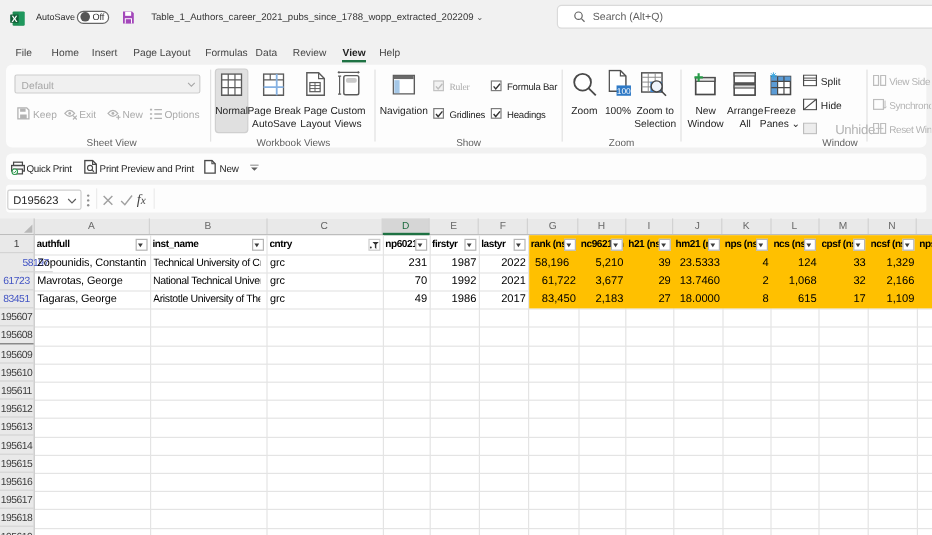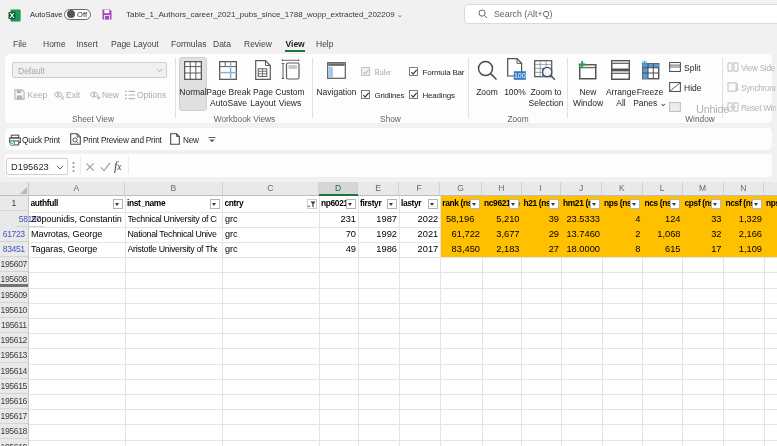--- a/index.html
+++ b/index.html
@@ -317,21 +317,21 @@
 <div class="ab" style="left:28.5px;top:230.1px;width:748.5px;height:1px;background:#e4e4e4;"></div>
 <div class="ab" style="left:28.5px;top:245.3px;width:748.5px;height:1px;background:#e4e4e4;"></div>
 <div class="ab" style="left:28.5px;top:260.5px;width:748.5px;height:1px;background:#e4e4e4;"></div>
 
 <div class="ab" style="left:0;top:17px;width:28.5px;height:250px;background:#e9e9e9;border-right:1px solid #c8c8c8;box-sizing:border-box;"></div>
 <div class="ab" style="left:0;top:17.3px;width:27.5px;height:15.2px;border-bottom:1px solid #d4d4d4;box-sizing:border-box;font-size:8.6px;color:#3d3d3d;text-align:center;line-height:15px;letter-spacing:-0.4px;">1</div>
 <div class="ab" style="left:16px;top:32.5px;width:27.5px;height:15.2px;border-bottom:1px solid #d4d4d4;box-sizing:border-box;font-size:8.6px;color:#4355c4;text-align:center;line-height:15px;letter-spacing:-0.4px;">58197</div>
 <div class="ab" style="left:0;top:47.7px;width:27.5px;height:15.2px;border-bottom:1px solid #d4d4d4;box-sizing:border-box;font-size:8.6px;color:#4355c4;text-align:center;line-height:15px;letter-spacing:-0.4px;">61723</div>
 <div class="ab" style="left:0;top:62.9px;width:27.5px;height:15.2px;border-bottom:1px solid #d4d4d4;box-sizing:border-box;font-size:8.6px;color:#4355c4;text-align:center;line-height:15px;letter-spacing:-0.4px;">83451</div>
 <div class="ab" style="left:0;top:78.1px;width:27.5px;height:15.2px;border-bottom:1px solid #d4d4d4;box-sizing:border-box;font-size:8.6px;color:#3d3d3d;text-align:center;line-height:15px;letter-spacing:-0.4px;">195607</div>
-<div class="ab" style="left:0;top:93.3px;width:27.5px;height:15.2px;border-bottom:3px solid #737373;box-sizing:border-box;font-size:8.6px;color:#3d3d3d;text-align:center;line-height:15px;letter-spacing:-0.4px;">195608</div>
+<div class="ab" style="left:0;top:93.3px;width:27.5px;height:15.2px;border-bottom:1px solid #737373;box-sizing:border-box;font-size:8.6px;color:#3d3d3d;text-align:center;line-height:15px;letter-spacing:-0.4px;">195608</div>
 <div class="ab" style="left:0;top:108.5px;width:27.5px;height:15.2px;border-bottom:1px solid #d4d4d4;box-sizing:border-box;font-size:8.6px;color:#3d3d3d;text-align:center;line-height:15px;letter-spacing:-0.4px;">195609</div>
 <div class="ab" style="left:0;top:123.7px;width:27.5px;height:15.2px;border-bottom:1px solid #d4d4d4;box-sizing:border-box;font-size:8.6px;color:#3d3d3d;text-align:center;line-height:15px;letter-spacing:-0.4px;">195610</div>
 <div class="ab" style="left:0;top:138.9px;width:27.5px;height:15.2px;border-bottom:1px solid #d4d4d4;box-sizing:border-box;font-size:8.6px;color:#3d3d3d;text-align:center;line-height:15px;letter-spacing:-0.4px;">195611</div>
 <div class="ab" style="left:0;top:154.1px;width:27.5px;height:15.2px;border-bottom:1px solid #d4d4d4;box-sizing:border-box;font-size:8.6px;color:#3d3d3d;text-align:center;line-height:15px;letter-spacing:-0.4px;">195612</div>
 <div class="ab" style="left:0;top:169.3px;width:27.5px;height:15.2px;border-bottom:1px solid #d4d4d4;box-sizing:border-box;font-size:8.6px;color:#3d3d3d;text-align:center;line-height:15px;letter-spacing:-0.4px;">195613</div>
 <div class="ab" style="left:0;top:184.5px;width:27.5px;height:15.2px;border-bottom:1px solid #d4d4d4;box-sizing:border-box;font-size:8.6px;color:#3d3d3d;text-align:center;line-height:15px;letter-spacing:-0.4px;">195614</div>
 <div class="ab" style="left:0;top:199.7px;width:27.5px;height:15.2px;border-bottom:1px solid #d4d4d4;box-sizing:border-box;font-size:8.6px;color:#3d3d3d;text-align:center;line-height:15px;letter-spacing:-0.4px;">195615</div>
 <div class="ab" style="left:0;top:214.9px;width:27.5px;height:15.2px;border-bottom:1px solid #d4d4d4;box-sizing:border-box;font-size:8.6px;color:#3d3d3d;text-align:center;line-height:15px;letter-spacing:-0.4px;">195616</div>
 <div class="ab" style="left:0;top:230.1px;width:27.5px;height:15.2px;border-bottom:1px solid #d4d4d4;box-sizing:border-box;font-size:8.6px;color:#3d3d3d;text-align:center;line-height:15px;letter-spacing:-0.4px;">195617</div>
 <div class="ab" style="left:0;top:245.3px;width:27.5px;height:15.2px;border-bottom:1px solid #d4d4d4;box-sizing:border-box;font-size:8.6px;color:#3d3d3d;text-align:center;line-height:15px;letter-spacing:-0.4px;">195618</div>

